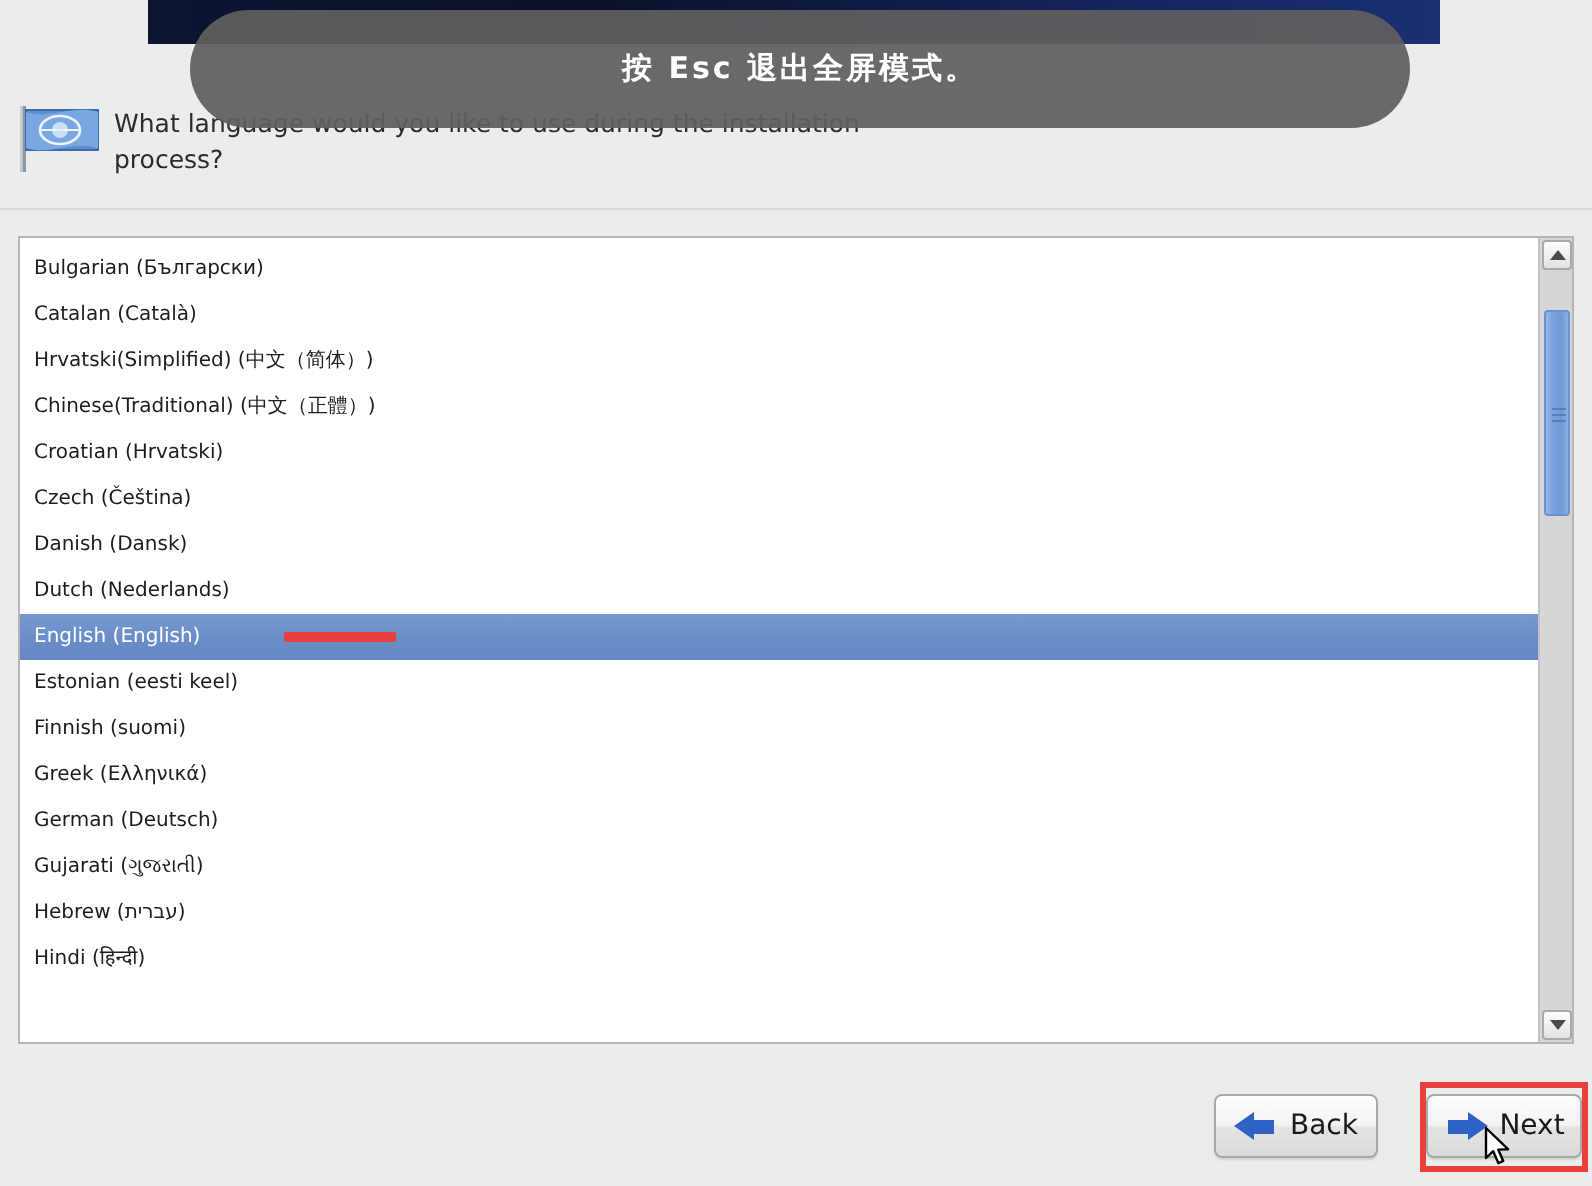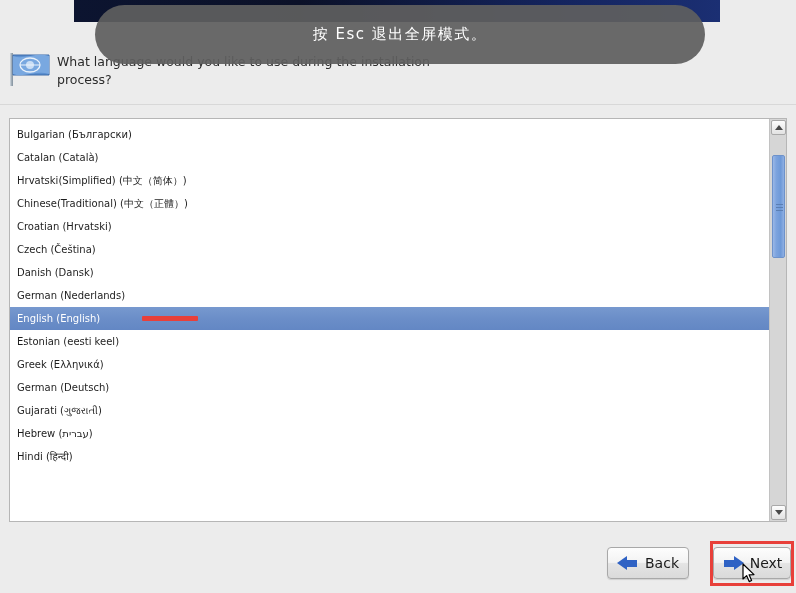--- a/index.html
+++ b/index.html
@@ -31,20 +31,21 @@
     left: 95px;
     top: 5px;
     width: 610px;
     height: 59px;
     background: rgba(95,95,95,0.93);
     border-radius: 30px;
     display: flex;
     align-items: center;
     justify-content: center;
     z-index: 50;
+    font-weight: bold;
   }
   #fs-toast .toast-text {
     color: #ffffff;
     font-size: 15px;
     letter-spacing: 1.5px;
     font-family: "DejaVu Sans", "Liberation Sans", sans-serif;
     white-space: nowrap;
   }
 
   
@@ -279,28 +280,29 @@
 <div id="list-box">
 
   <div id="list-scroll">
     <div class="lang-row"><span>Bulgarian (Български)</span></div>
     <div class="lang-row"><span>Catalan (Català)</span></div>
     <div class="lang-row"><span>Hrvatski(Simplified) (中文（简体）)</span></div>
     <div class="lang-row"><span>Chinese(Traditional) (中文（正體）)</span></div>
     <div class="lang-row"><span>Croatian (Hrvatski)</span></div>
     <div class="lang-row"><span>Czech (Čeština)</span></div>
     <div class="lang-row"><span>Danish (Dansk)</span></div>
-    <div class="lang-row"><span>German (Nederlands)</span></div>
+    <div class="lang-row"><span>Dutch (Nederlands)</span></div>
 
     <div class="lang-row selected">
       <span>English (English)</span>
       <span id="sel-annot"></span>
     </div>
 
     <div class="lang-row"><span>Estonian (eesti keel)</span></div>
+    <div class="lang-row"><span>Finnish (suomi)</span></div>
     <div class="lang-row"><span>Greek (Ελληνικά)</span></div>
     <div class="lang-row"><span>German (Deutsch)</span></div>
     <div class="lang-row"><span>Gujarati (ગુજરાતી)</span></div>
     <div class="lang-row"><span>Hebrew (עברית)</span></div>
     <div class="lang-row"><span>Hindi (हिन्दी)</span></div>
   </div>
 
   <div id="scrollbar">
     <div class="sb-btn" id="sb-up">
       <span class="sb-arrow"></span>

